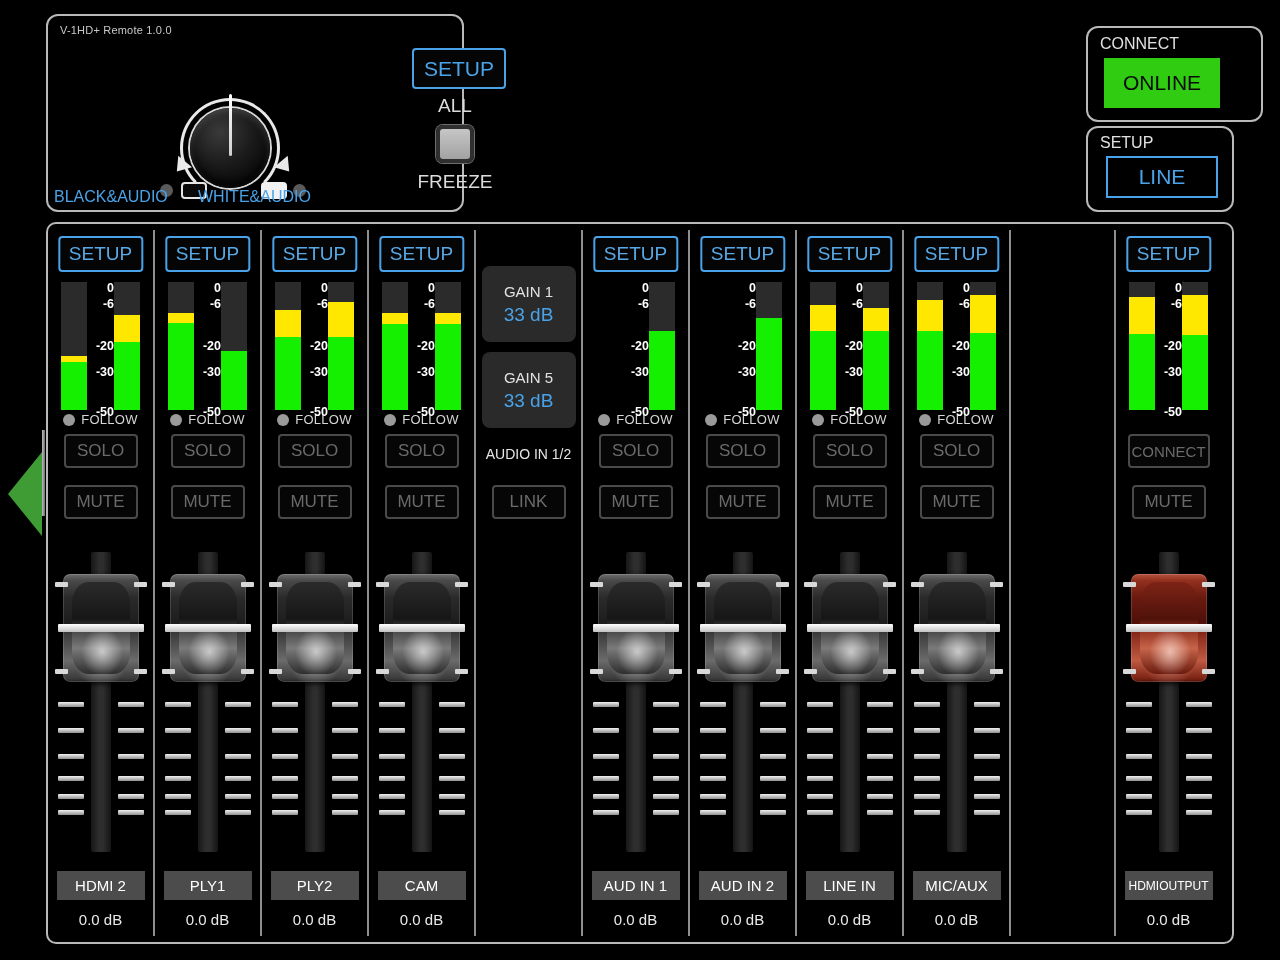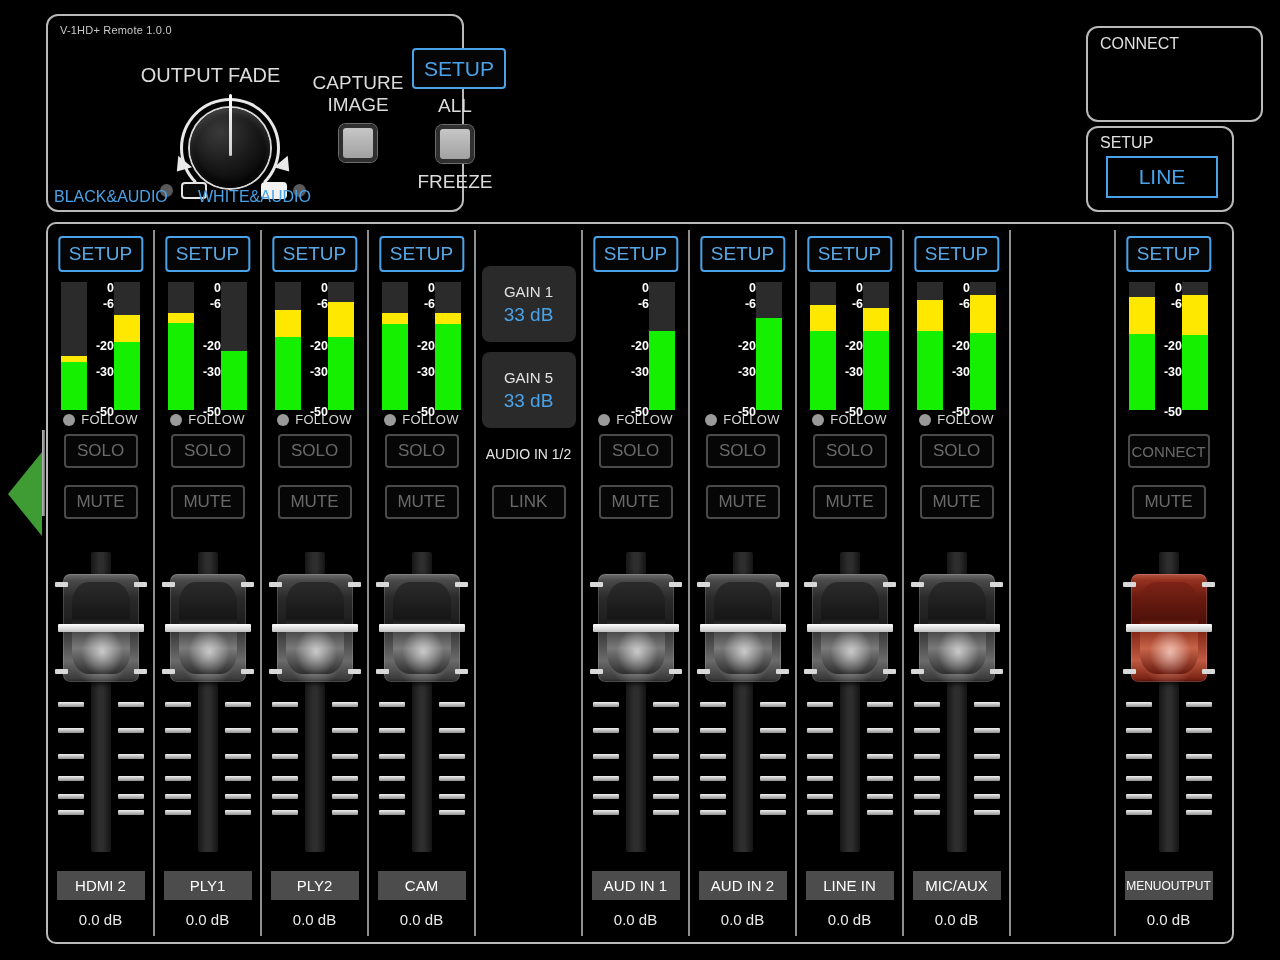--- a/index.html
+++ b/index.html
@@ -202,55 +202,50 @@
 </head>
 <body>
 
 <div id="app">
 
   <div id="green-tab"></div>
   <div id="tab-rail"></div>
 
   <div class="panel" id="topleft">
     <div id="version">V-1HD+ Remote  1.0.0</div>
-    <div id="outfade-label">OUTPUT FADE</div>
 
     <div id="knob-wrap">
       <div class="knob-ring"></div>
       <div class="arrow-l"></div>
       <div class="arrow-r"></div>
       <div class="knob-body"></div>
       <div class="knob-pointer"></div>
     </div>
 
     <div class="led-dot" style="left:112px; top:168px;"></div>
     <div class="led-box off" style="left:133px; top:166px;"></div>
     <div class="led-box on" style="left:213px; top:166px;"></div>
     <div class="led-dot" style="left:245px; top:168px;"></div>
 
     <div class="fade-cap" id="cap-black">BLACK&amp;AUDIO</div>
     <div class="fade-cap" id="cap-white">WHITE&amp;AUDIO</div>
 
-    <div id="capture-block">
-      <div class="ttl">CAPTURE</div>
-      <div class="ttl">IMAGE</div>
-      <div class="hw-button"></div>
-    </div>
 
     <div id="freeze-block">
       <div class="setup-btn">SETUP</div>
       <div class="sub">ALL</div>
       <div class="hw-button"></div>
       <div class="sub2">FREEZE</div>
     </div>
   </div>
 
 
   <div class="panel" id="connect">
     <div class="lbl">CONNECT</div>
+    <div id="online-btn">ONLINE</div>
   </div>
 
   <div class="panel" id="setupmenu">
     <div class="lbl">SETUP</div>
     <div id="menu-btn">LINE</div>
   </div>
 
   <div class="panel" id="mixer">
     <div id="strips">
         <div class="strip">
@@ -725,21 +720,21 @@
               <div class="body"></div>
               <div class="inner"></div>
               <div class="nub tl"></div>
               <div class="nub tr"></div>
               <div class="nub bl"></div>
               <div class="nub br"></div>
               <div class="line"></div>
             </div>
           </div>
           <div class="nameplate two">
-            <span>MENU</span>
+            <span>HDMI</span>
             <br>
             <span>OUTPUT</span>
           </div>
           <div class="dbval">0.0 dB</div>
         </div>
       </div>
   </div>
 
 </div>
 

